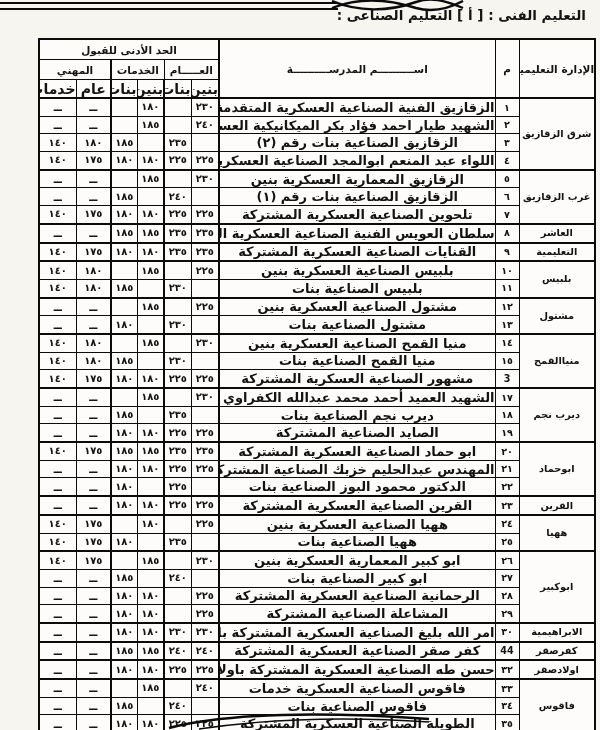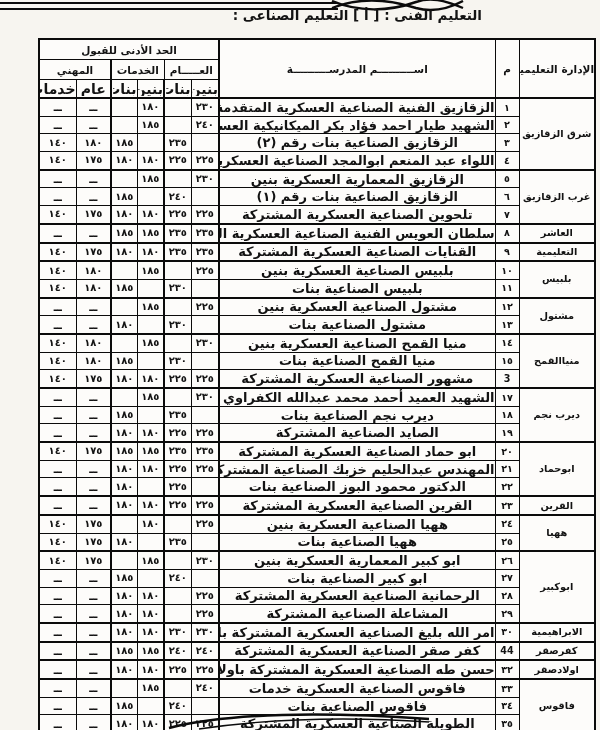--- a/index.html
+++ b/index.html
@@ -2,21 +2,21 @@
 <html lang="ar"><head>
 <meta charset="utf-8">
 <style>
   html,body{margin:0;padding:0;}
   body{
     width:600px;height:730px;overflow:hidden;
     background:#f7f5f0;
     font-family:"DejaVu Sans",sans-serif;
     color:#131313;
   }
-  .sheet{position:relative;width:496px;height:730px;font-weight:bold;}
+  .sheet{position:relative;width:600px;height:730px;font-weight:bold;}
 
   
   .top-rule{position:absolute;top:2px;left:0;width:338px;height:4px;
     border-top:2px solid #0b0b0b;border-bottom:2px solid #0b0b0b;}
   .ribbon{position:absolute;top:-2px;left:330px;}
 
   
   .page-title{
     position:absolute;top:7px;right:14px;direction:rtl;
     font-size:13.5px;letter-spacing:.2px;white-space:nowrap;
@@ -26,21 +26,21 @@
   .tbl-wrap{position:absolute;top:38px;left:38px;}
   table{
     border-collapse:collapse;table-layout:fixed;width:556px;
     direction:rtl;background:#fdfcfa;
   }
   table{border:2.5px solid #0b0b0b;}
   th,td{
     border:1px solid #0b0b0b;padding:0;text-align:center;vertical-align:middle;
     overflow:hidden;white-space:nowrap;font-weight:bold;color:#131313;
   }
-  thead th{font-size:10.5px;border-radius:6px;}
+  thead th{font-size:10.5px;}
   thead tr.h1 th{height:19px;}
   thead tr.h2 th{height:19px;}
   thead tr.h3 th{height:17px;font-size:14px;}
   thead tr.h3 th{border-bottom:2.5px solid #0b0b0b;}
   tbody td{height:16.7px;font-size:10px;line-height:1;}
   td.school{font-size:13px;}
   td.admin{font-size:9.8px;text-align:center;}
   td.num{font-size:9.6px;}
   
   .bL2{border-left:2px solid #0b0b0b;}

